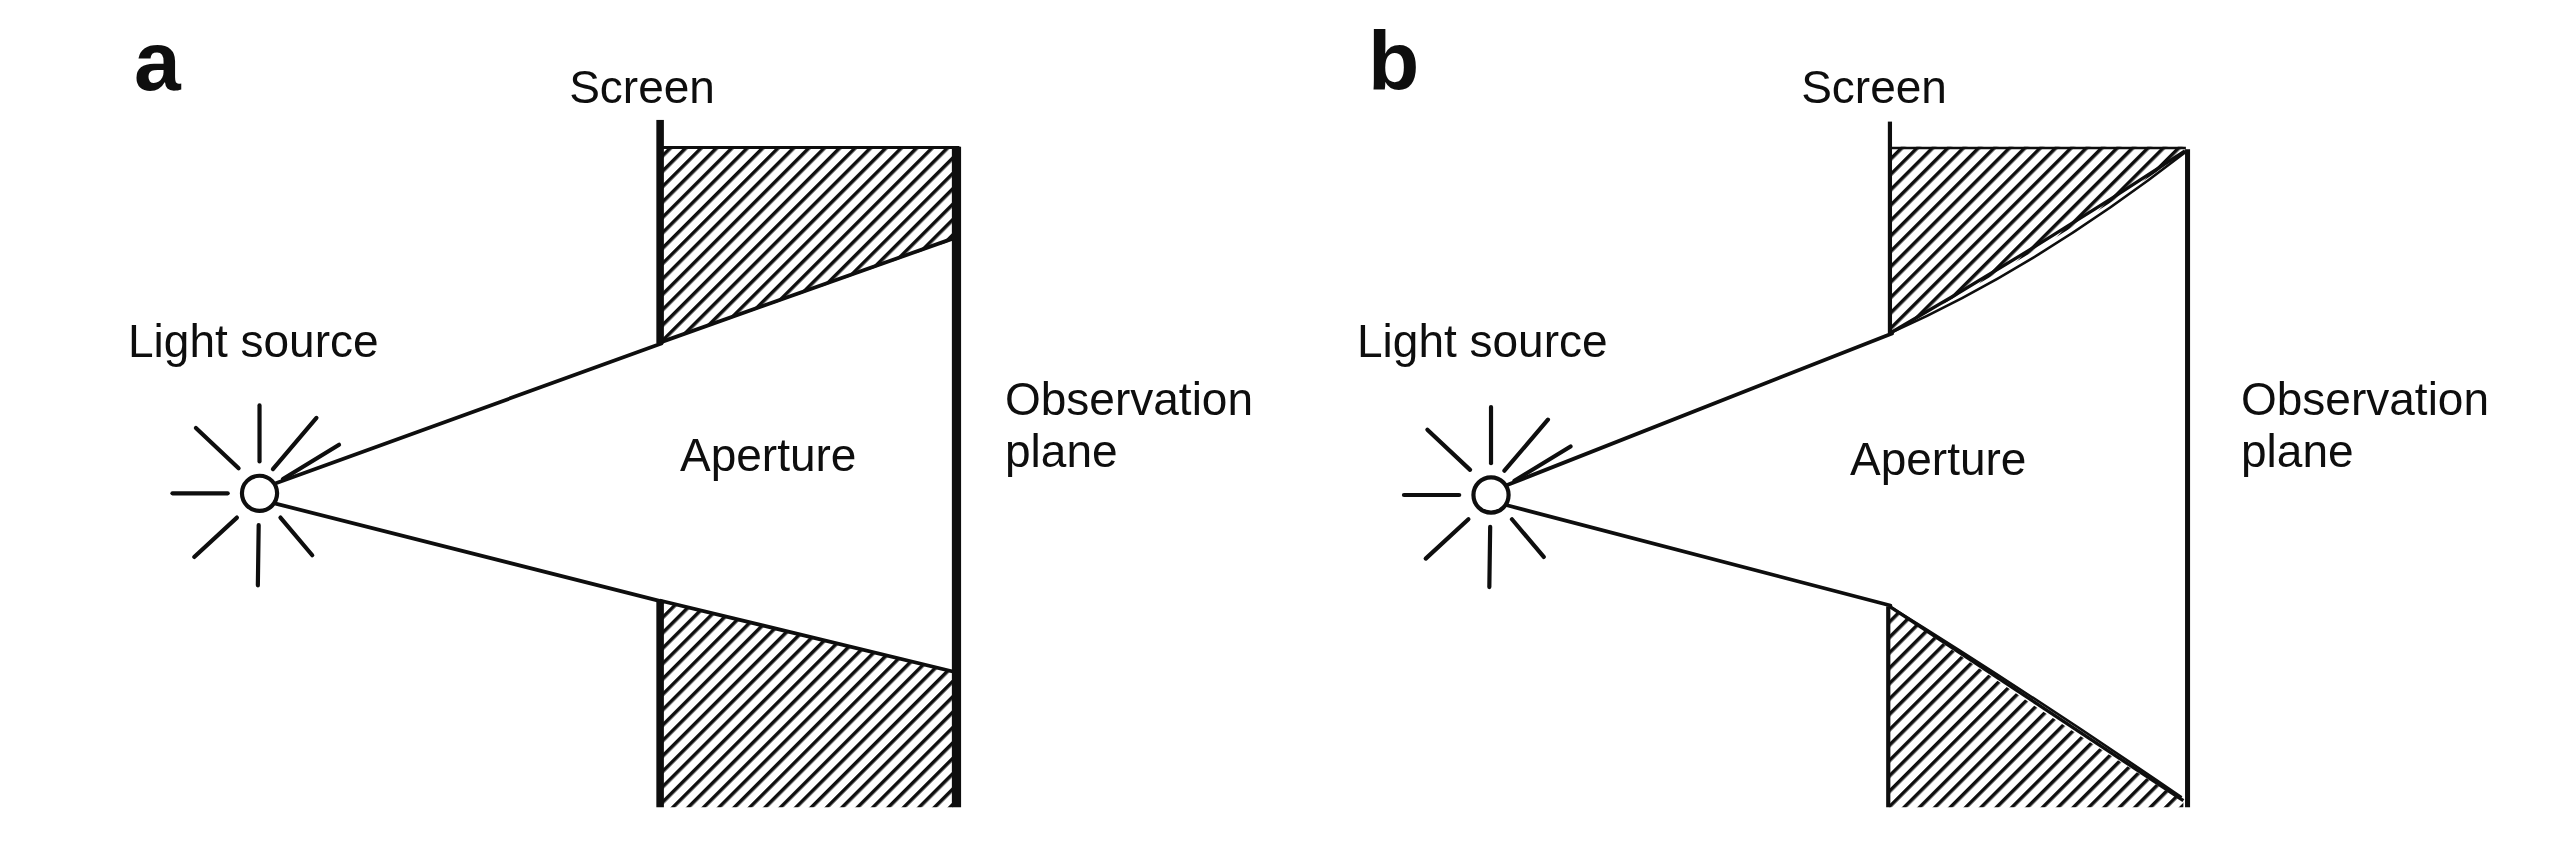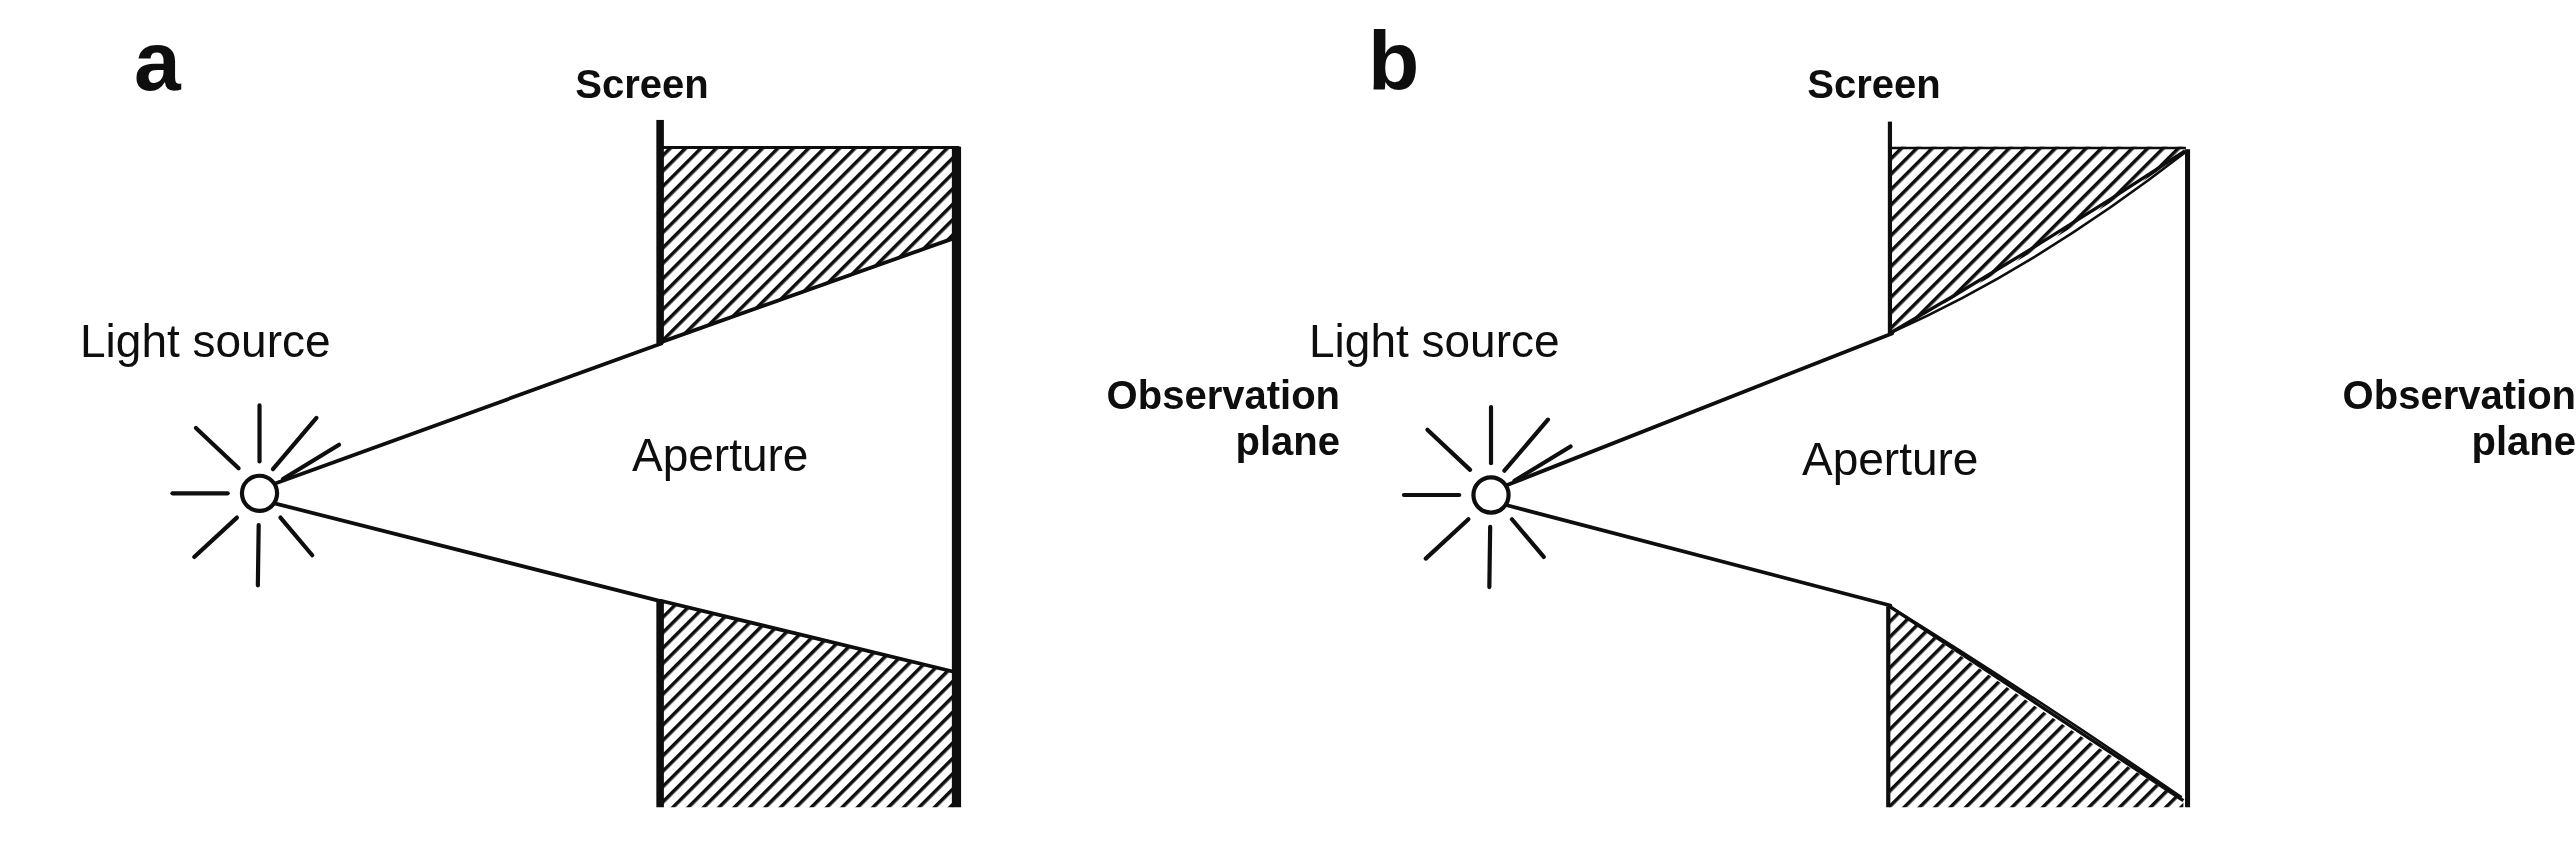--- a/index.html
+++ b/index.html
@@ -6,22 +6,22 @@
   html,body { margin:0; padding:0; background:#fff; }
   #figure {
     position:relative; width:2576px; height:851px;
     background:var(--bg);
     font-family:"Liberation Sans", sans-serif;
     color:var(--ink);
     overflow:hidden;
   }
   .lbl { position:absolute; white-space:pre; line-height:1.1; color:var(--ink); }
   .panel-letter { font-size:84px; font-weight:bold; }
-  .bold-lbl     { font-size:40px; font-weight:bold;text-align:right; }
-  .plain-lbl    { font-size:46px; font-weight:normal; }
+  .bold-lbl     { font-size:46px; font-weight:normal; }
+  .plain-lbl    { font-size:46px; font-weight:normal;margin-left:48px; }
   .center       { transform:translateX(-50%); }
   .obs-lbl      { width:335px; white-space:normal; line-height:1.14; }
   svg#diagram { position:absolute; left:0; top:0; }
   svg#diagram line, svg#diagram path.stroke { stroke:var(--ink); fill:none; }
 </style>
 </head>
 <body>
 
 <div id="figure">
 

